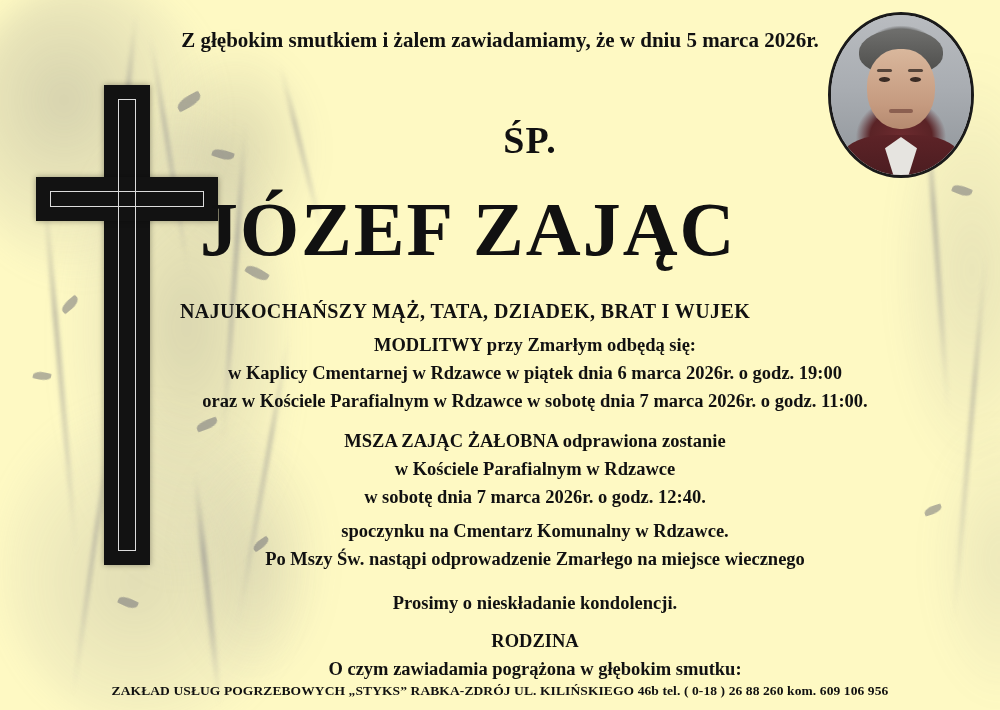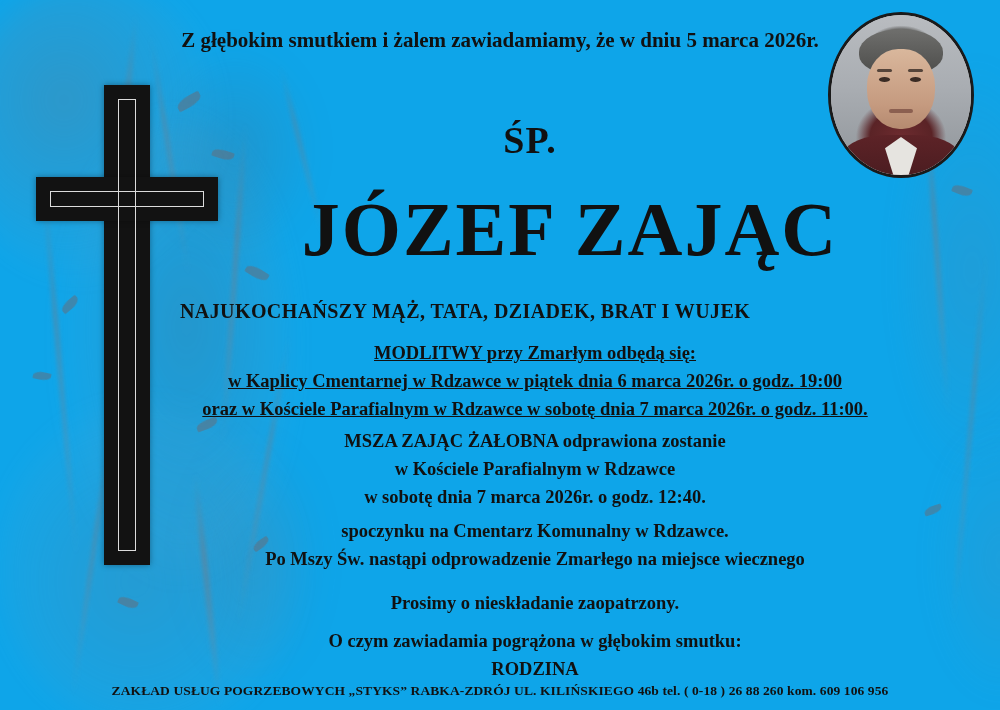--- a/index.html
+++ b/index.html
@@ -4,21 +4,21 @@
 <style>
   html, body {
     margin: 0;
     padding: 0;
     background: #ffffff;
   }
   #page {
     position: relative;
     width: 1000px;
     height: 710px;
-    background: #0ea5e9;
+    background: #fef9c3;
     overflow: hidden;
     font-family: "Liberation Serif", serif;
     color: #111111;
   }
 
   
   .smoke-layer {
     position: absolute;
     inset: 0;
     pointer-events: none;
@@ -190,21 +190,20 @@
     text-align: center;
     font-size: 38px;
     font-weight: bold;
     letter-spacing: 1px;
   }
   .name {
     position: absolute;
     left: 200px;
     top: 190px;
     width: 740px;
-    text-align: center;
     font-size: 76px;
     font-weight: bold;
     letter-spacing: 2px;
     line-height: 1.05;
   }
   .relation {
     position: absolute;
     left: 180px;
     top: 300px;
     width: 720px;
@@ -214,21 +213,21 @@
   }
   .para {
     position: absolute;
     width: 760px;
     left: 155px;
     text-align: center;
     font-size: 18.5px;
     font-weight: bold;
     line-height: 1.5;
   }
-  .p-prayers  { top: 340px; text-decoration: underline; }
+  .p-prayers  { top: 332px; }
   .p-mass     { top: 428px; }
   .p-burial   { top: 518px; }
   .p-condol   { top: 590px; }
   .p-family   { top: 628px; }
 
   .footer {
     position: absolute;
     left: 0;
     top: 683px;
     width: 1000px;
@@ -313,22 +312,22 @@
     <div>MSZA ZAJĄC ŻAŁOBNA odprawiona zostanie</div>
     <div>w Kościele Parafialnym w Rdzawce</div>
     <div>w sobotę dnia 7 marca 2026r. o godz. 12:40.</div>
   </div>
 
   <div class="para p-burial">
     <div>spoczynku na Cmentarz Komunalny w Rdzawce.</div>
     <div>Po Mszy Św. nastąpi odprowadzenie Zmarłego na miejsce wiecznego</div>
   </div>
 
-  <div class="para p-condol">Prosimy o nieskładanie zaopatrzony.</div>
+  <div class="para p-condol">Prosimy o nieskładanie kondolencji.</div>
 
   <div class="para p-family">
+    <div>RODZINA</div>
     <div>O czym zawiadamia pogrążona w głębokim smutku:</div>
-    <div>RODZINA</div>
   </div>
 
   <div class="footer">ZAKŁAD USŁUG POGRZEBOWYCH „STYKS” RABKA-ZDRÓJ  UL. KILIŃSKIEGO 46b tel. ( 0-18 ) 26 88 260 kom.  609 106 956</div>
 
 </div>
 
 </body></html>

